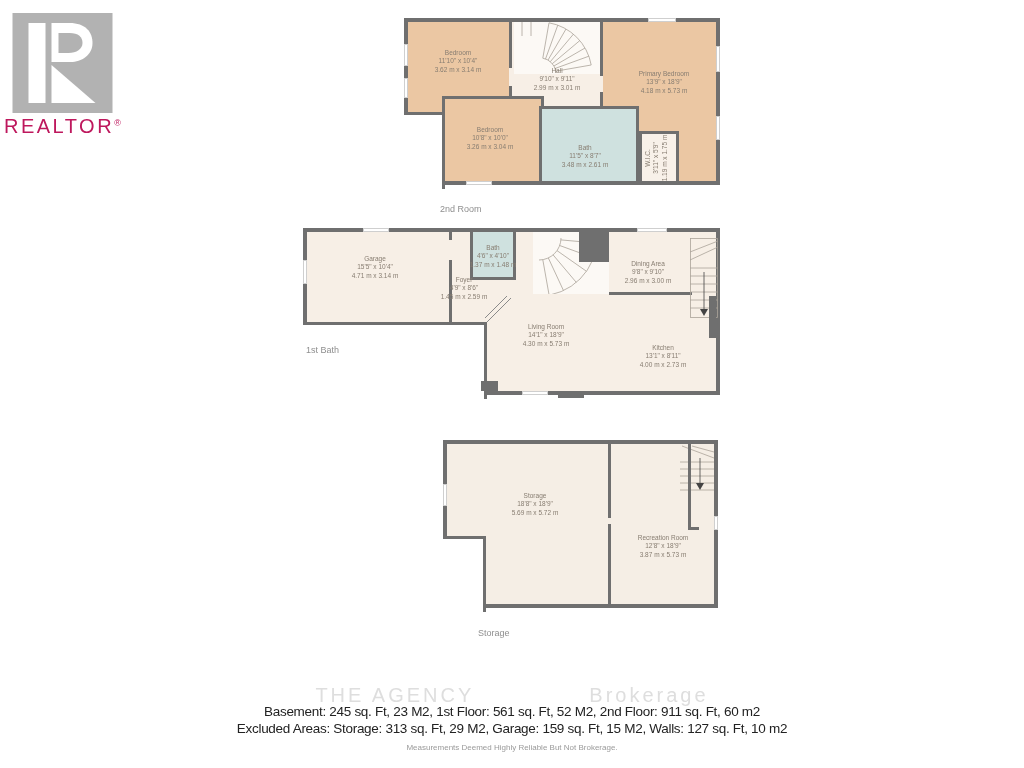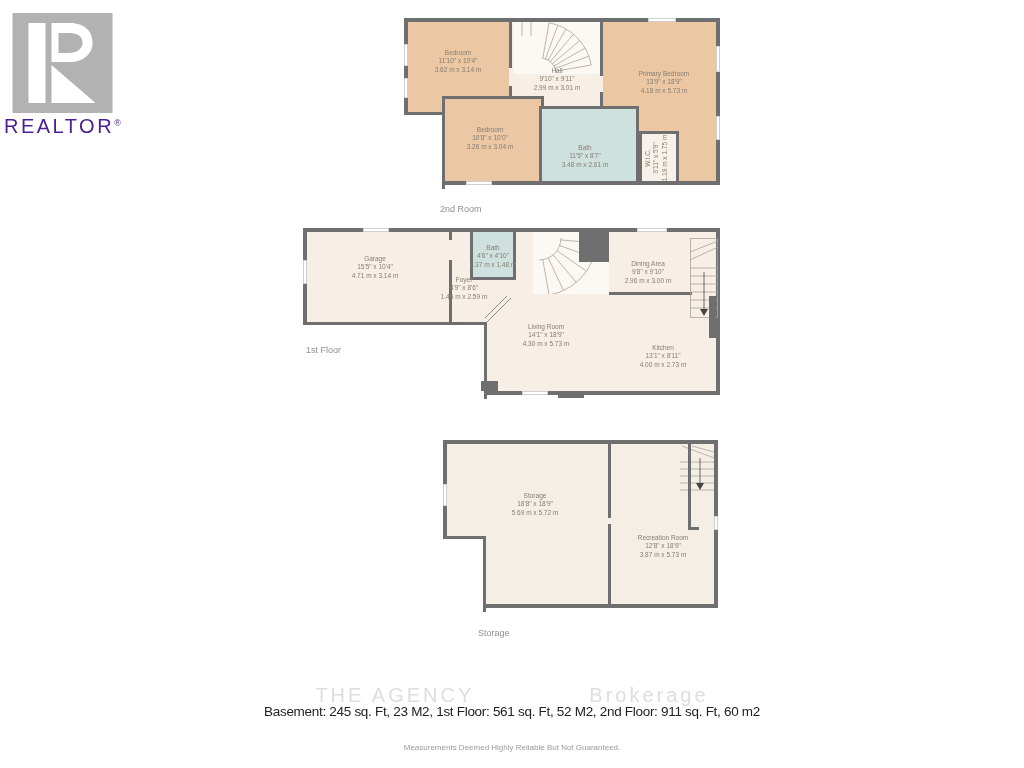--- a/index.html
+++ b/index.html
@@ -2,21 +2,21 @@
 <html><head>
 <meta charset="utf-8">
 <style>
   html,body{margin:0;padding:0;background:#fff;}
   .page{position:relative;width:1024px;height:768px;background:#fff;overflow:hidden;
         font-family:"Liberation Sans", sans-serif;}
 
   
   .logo{position:absolute;left:10px;top:13px;width:120px;}
   .logo-text{position:absolute;left:-6px;top:102px;font-size:20px;letter-spacing:2.5px;
-             color:#4c1d95;white-space:nowrap;}
+             color:#be185d;white-space:nowrap;}
   .logo-text .reg{font-size:9px;vertical-align:7px;letter-spacing:0;}
 
   
   .plan{position:absolute;box-sizing:border-box;background:#f7efe6;border:4px solid #6f6f6f;}
   .room{position:absolute;box-sizing:border-box;border:0 solid #6f6f6f;}
   .peach{background:#ebc7a3;}
   .blue{background:#cfe1df;}
   .cream{background:#f8f1e9;}
   .wallseg{position:absolute;background:#6f6f6f;}
   .notch{position:absolute;background:#ffffff;box-sizing:border-box;
@@ -204,21 +204,21 @@
       <span>Living Room</span>
       <span>14'1" x 18'9"</span>
       <span>4.30 m x 5.73 m</span>
     </div>
     <div class="rlabel" style="left:356px;top:125px;">
       <span>Kitchen</span>
       <span>13'1" x 8'11"</span>
       <span>4.00 m x 2.73 m</span>
     </div>
   </div>
-  <div class="floor-label" style="left:306px;top:345px;">1st Floor</div>
+  <div class="floor-label" style="left:306px;top:345px;">1st Bath</div>
 
   <div class="plan" style="left:443px;top:440px;width:275px;height:168px;background:#f5eee5;">
     <div class="notch" style="left:-4px;top:92px;width:43px;height:76px;"></div>
     <div class="wallseg" style="left:161px;top:0;width:3px;height:74px;"></div>
     <div class="wallseg" style="left:161px;top:80px;width:3px;height:80px;"></div>
     <div class="stairwrap" style="left:233px;top:0;width:34px;height:48px;background:transparent;">
       <svg viewBox="0 0 34 48">
         <g stroke="#aba399" stroke-width="0.8" fill="none">
           <line x1="2" y1="2" x2="34" y2="14"></line>
           <line x1="12" y1="2" x2="34" y2="8"></line>
@@ -248,15 +248,16 @@
       <span>3.87 m x 5.73 m</span>
     </div>
   </div>
   <div class="floor-label" style="left:478px;top:628px;">Storage</div>
 
   <div class="watermark">
     <span>THE AGENCY</span>
     <span>Brokerage</span>
   </div>
   <div class="f-line f-line2">Basement: 245 sq. Ft, 23 M2, 1st Floor: 561 sq. Ft, 52 M2, 2nd Floor: 911 sq. Ft, 60 m2</div>
-  <div class="f-disc">Measurements Deemed Highly Reliable But Not Guaranteed.</div>
+  <div class="f-line f-line3">Excluded Areas: Storage: 313 sq. Ft, 29 M2, Garage: 159 sq. Ft, 15 M2, Walls: 127 sq. Ft, 10 m2</div>
+  <div class="f-disc">Measurements Deemed Highly Reliable But Not Brokerage.</div>
 
 </div>
 
 </body></html>

